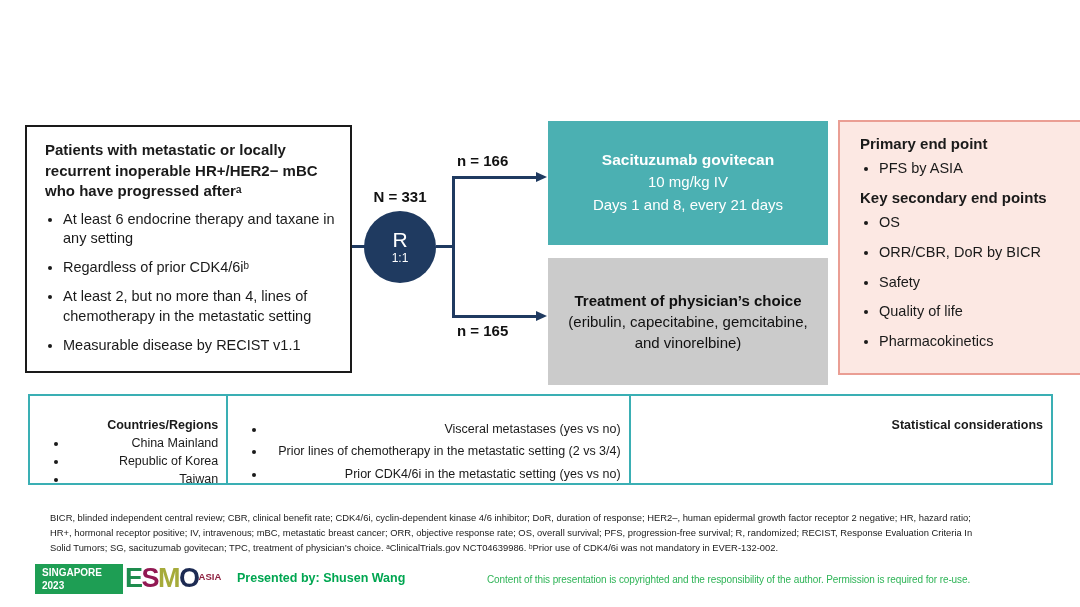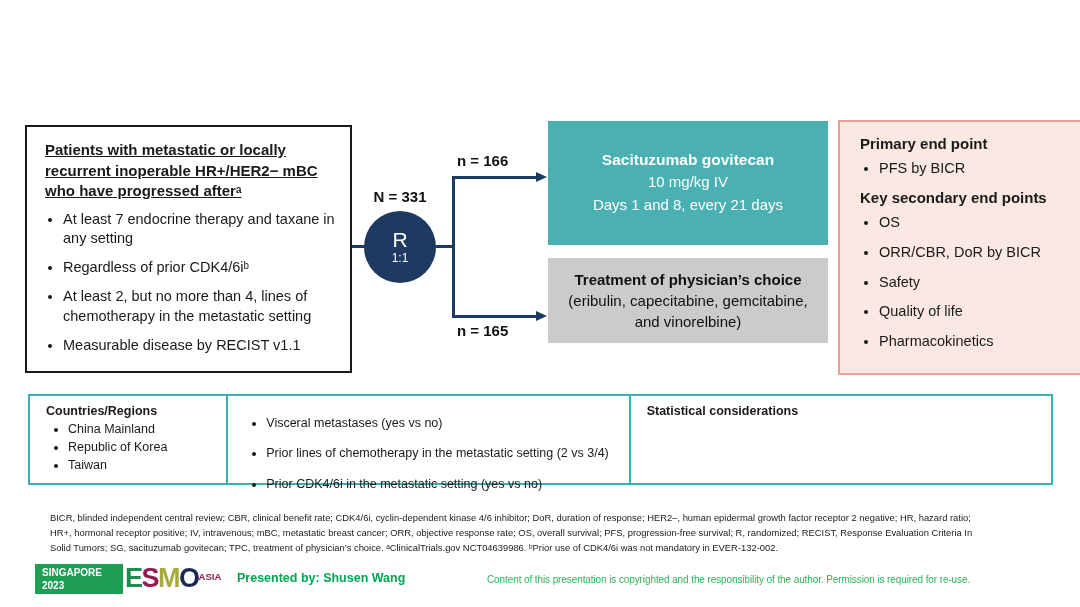--- a/index.html
+++ b/index.html
@@ -6,21 +6,21 @@
   #slide{position:relative;width:1080px;height:607px;background:#ffffff;overflow:hidden;
          font-family:"Liberation Sans","DejaVu Sans",sans-serif;color:#1a1a1a;}
 
   
   .title{position:absolute;left:57px;top:22px;width:920px;
          font-size:29px;font-weight:bold;line-height:1.13;letter-spacing:-0.6px;color:#E84A6E;}
 
   
   .elig-box{position:absolute;left:25px;top:125px;width:327px;height:248px;
             border:2px solid #1a1a1a;background:#fff;box-sizing:border-box;padding:13px 8px 0 10px;}
-  .elig-box .heading{font-size:15px;font-weight:bold;line-height:1.38;margin:0 0 8px 8px;text-decoration:underline;}
+  .elig-box .heading{font-size:15px;font-weight:bold;line-height:1.38;margin:0 0 8px 8px;}
   .elig-box ul{margin:0;padding:0 0 0 26px;font-size:14.5px;line-height:1.32;}
   .elig-box li{margin-bottom:10px;}
 
   
   .hline,.vline{position:absolute;background:#1F3A60;}
   .hline{height:2.5px;}
   .vline{width:2.5px;}
   .arrowhead{position:absolute;width:0;height:0;
              border-top:5.5px solid transparent;border-bottom:5.5px solid transparent;
              border-left:11px solid #1F3A60;}
@@ -29,43 +29,43 @@
   .rand-circle{position:absolute;left:364px;top:211px;width:72px;height:72px;border-radius:50%;
                background:#1F3A60;color:#fff;display:flex;flex-direction:column;
                align-items:center;justify-content:center;line-height:1.15;}
   .rand-circle .r{font-size:21px;}
   .rand-circle .ratio{font-size:12px;}
 
   
   .sg-box{position:absolute;left:548px;top:121px;width:280px;height:124px;background:#4BB0B2;
           color:#fff;text-align:center;box-sizing:border-box;padding-top:27px;font-size:15px;line-height:1.5;}
   .sg-box .b1{font-weight:bold;font-size:15.5px;}
-  .tpc-box{position:absolute;left:548px;top:258px;width:280px;height:85px;background:#CBCBCB;
+  .tpc-box{position:absolute;left:548px;top:258px;width:280px;height:127px;background:#CBCBCB;
            color:#111;text-align:center;display:flex;flex-direction:column;justify-content:center;
            font-size:15px;line-height:1.42;}
   .tpc-box .b1{font-weight:bold;}
 
   
   .end-box{position:absolute;left:838px;top:120px;width:247px;height:255px;background:#FCE8E3;
            border:2px solid #EA9E94;box-sizing:border-box;padding:13px 6px 0 15px;}
   .end-box .ehead{font-size:15px;font-weight:bold;margin:0 0 7px 5px;}
   .end-box ul{margin:0 0 6px 0;padding:0 0 0 24px;font-size:14.5px;line-height:1.3;}
   .end-box li{margin-bottom:11px;}
 
   
   .info-table{position:absolute;left:28px;top:394px;width:1025px;height:91px;box-sizing:border-box;
               border:2px solid #3AAFB4;display:flex;background:#fff;}
-  .cell{box-sizing:border-box;padding:8px 8px 0 16px;font-size:12.5px;}
+  .cell{box-sizing:border-box;padding:22px 8px 0 16px;font-size:12.5px;text-align:right;}
   .cell + .cell{border-left:2px solid #3AAFB4;}
   .cell .chead{font-weight:bold;margin-bottom:3px;}
   .cell ul{margin:0;padding:0 0 0 22px;}
   .c1{width:197px;}
   .c1 li{line-height:1.42;}
   .c2{width:404px;}
-  .c2 li{line-height:1.78;margin-top:8px;}
+  .c2 li{line-height:1.78;}
   .c3{width:424px;}
   .c3 li{line-height:1.42;}
 
   
   .footnote{position:absolute;left:50px;top:511px;width:1010px;font-size:9.4px;line-height:1.58;
             color:#1a1a1a;white-space:nowrap;}
 
   
   .logo{position:absolute;left:35px;top:561px;height:38px;display:flex;align-items:flex-start;}
   .logo .evt{background:#1E9E54;color:#fff;width:88px;height:30px;margin-top:3px;
@@ -78,21 +78,21 @@
 </style>
 </head>
 <body>
 
 <div id="slide">
 
 
   <div class="elig-box">
     <div class="heading">Patients with metastatic or locally recurrent inoperable HR+/HER2− mBC who have progressed afterᵃ</div>
     <ul>
-        <li>At least 7 endocrine therapy and taxane in any setting</li>
+        <li>At least 6 endocrine therapy and taxane in any setting</li>
         <li>Regardless of prior CDK4/6iᵇ</li>
         <li>At least 2, but no more than 4, lines of chemotherapy in the metastatic setting</li>
         <li>Measurable disease by RECIST v1.1</li>
       </ul>
   </div>
 
   <div class="hline" style="left:352px;top:245px;width:13px;"></div>
   <div class="nlabel" style="left:355px;top:188px;width:90px;text-align:center;">N = 331</div>
   <div class="rand-circle">
     <div class="r">R</div>
@@ -117,21 +117,21 @@
 
   <div class="tpc-box">
     <div class="b1">Treatment of physician’s choice</div>
     <div>(eribulin, capecitabine, gemcitabine,</div>
     <div>and vinorelbine)</div>
   </div>
 
   <div class="end-box">
     <div class="ehead">Primary end point</div>
     <ul>
-        <li>PFS by BICR</li>
+        <li>PFS by ASIA</li>
       </ul>
     <div class="ehead">Key secondary end points</div>
     <ul>
         <li>OS</li>
         <li>ORR/CBR, DoR by BICR</li>
         <li>Safety</li>
         <li>Quality of life</li>
         <li>Pharmacokinetics</li>
       </ul>
   </div>

